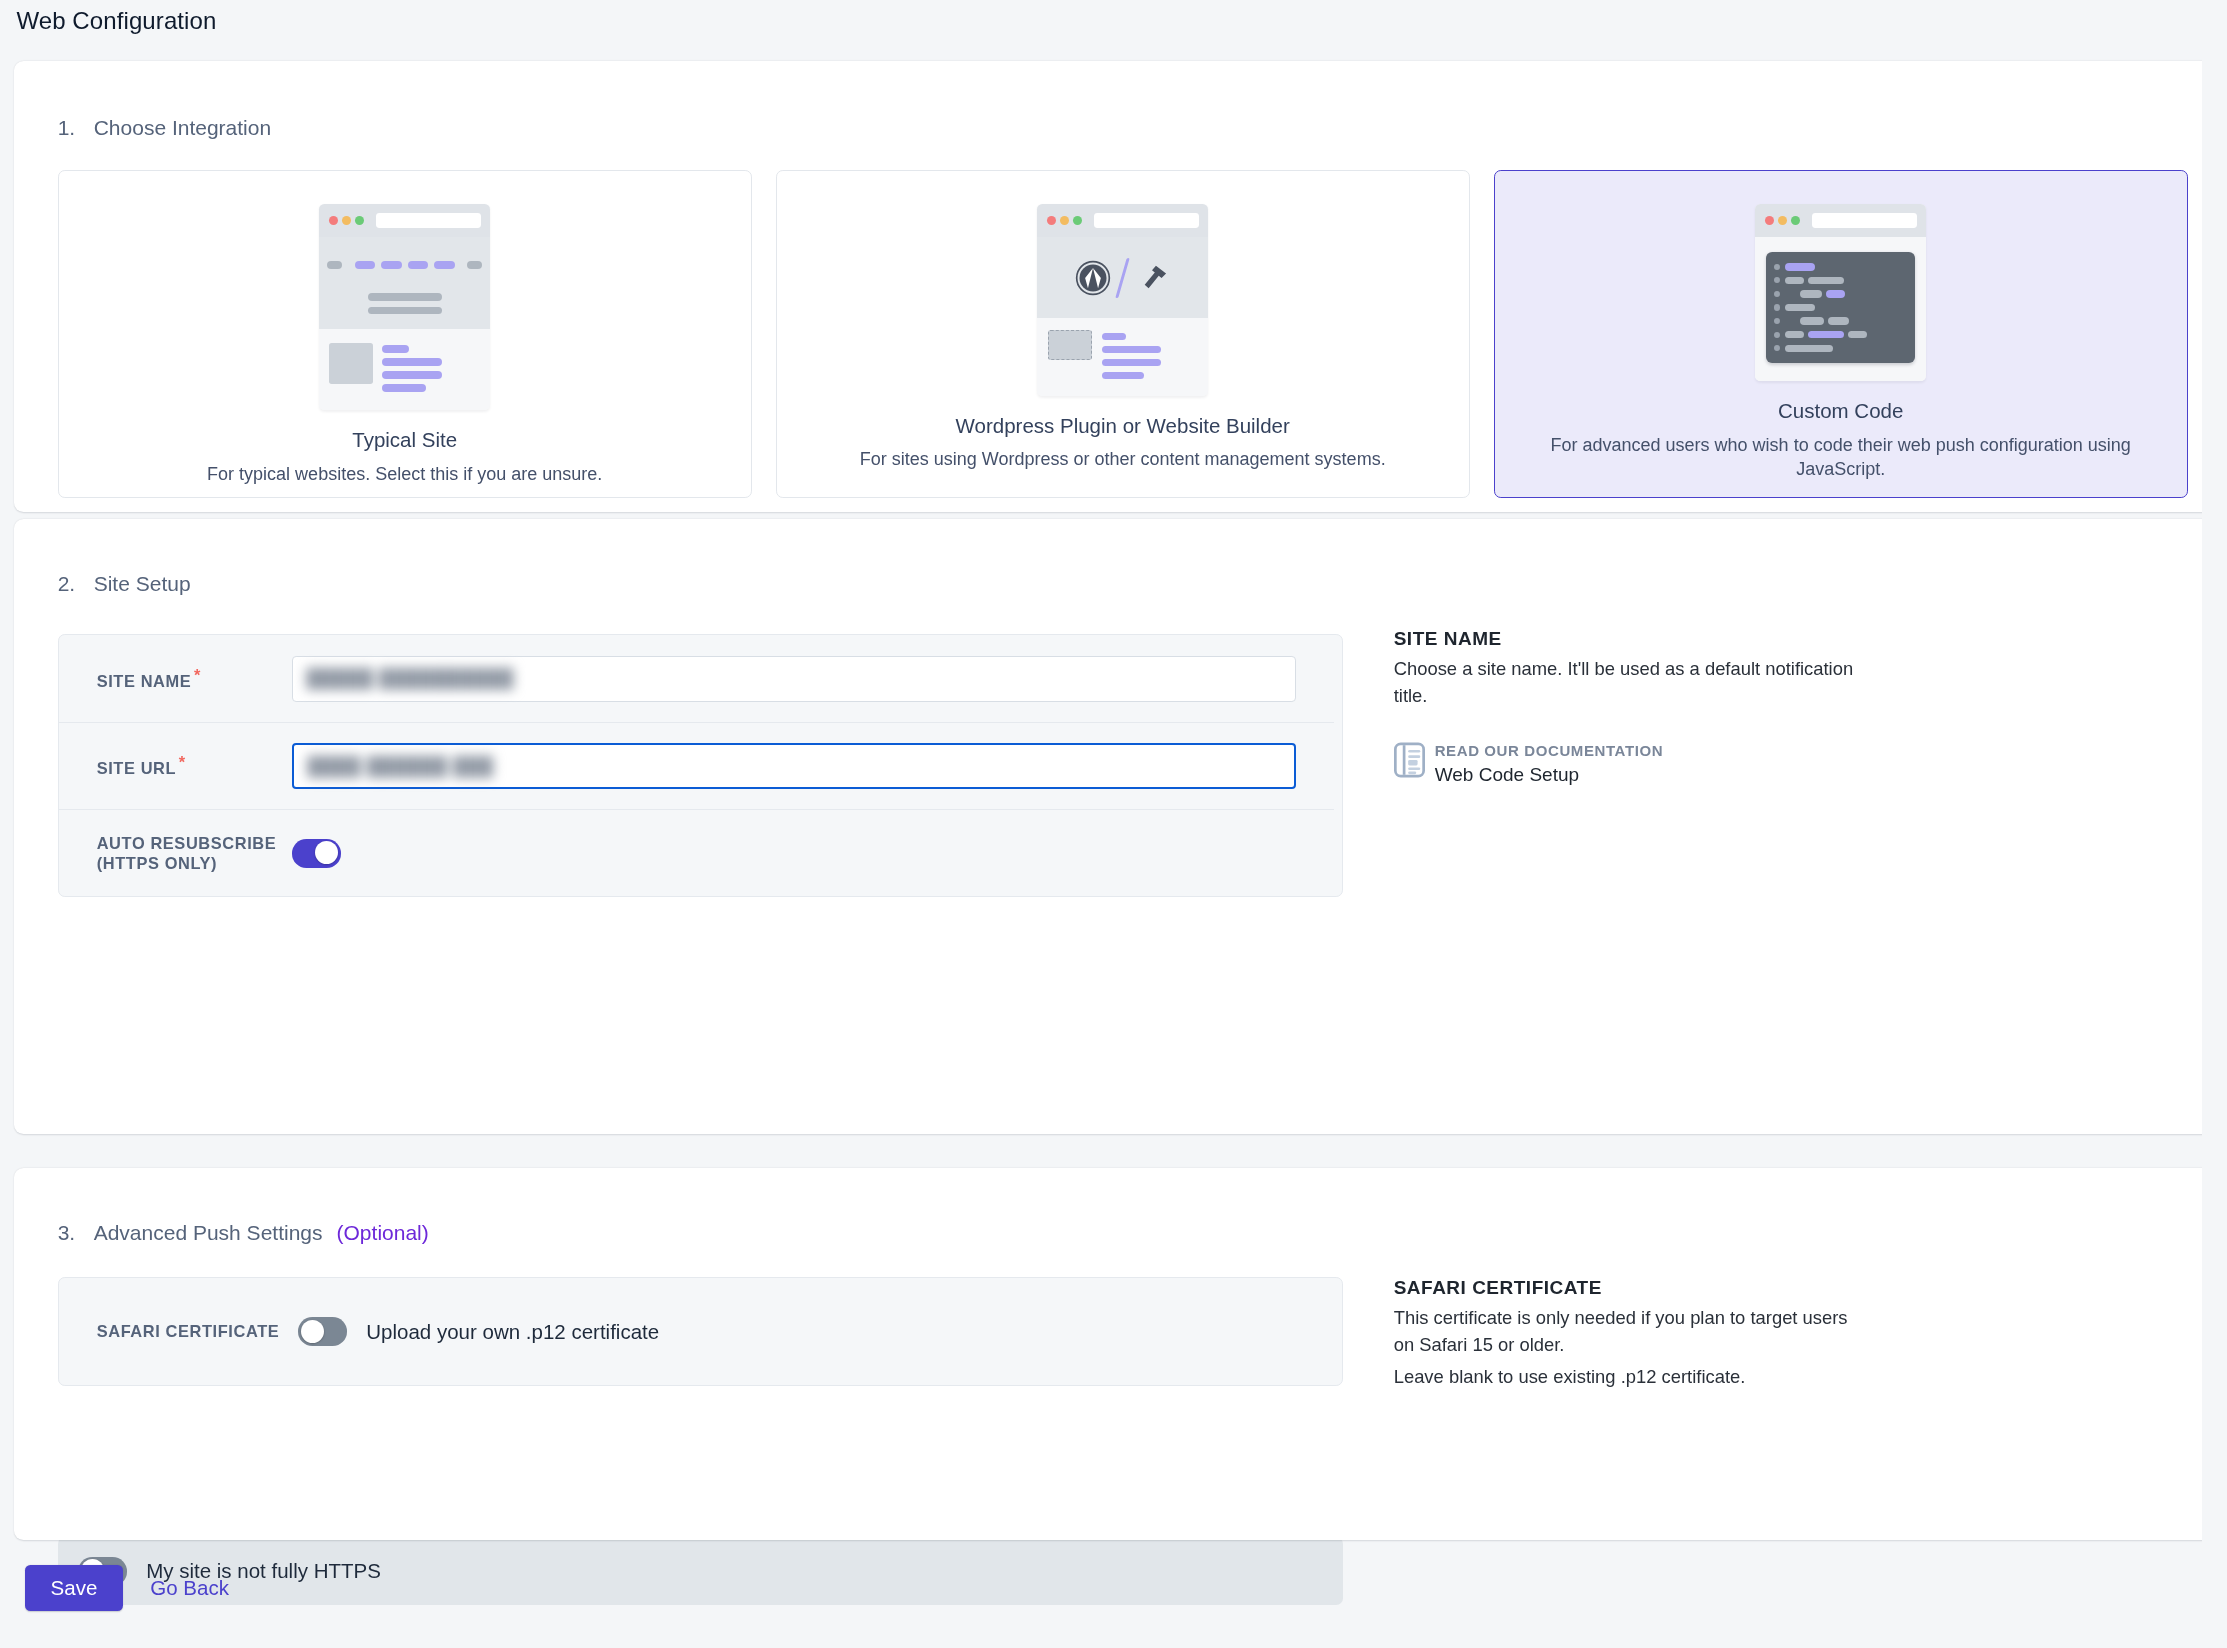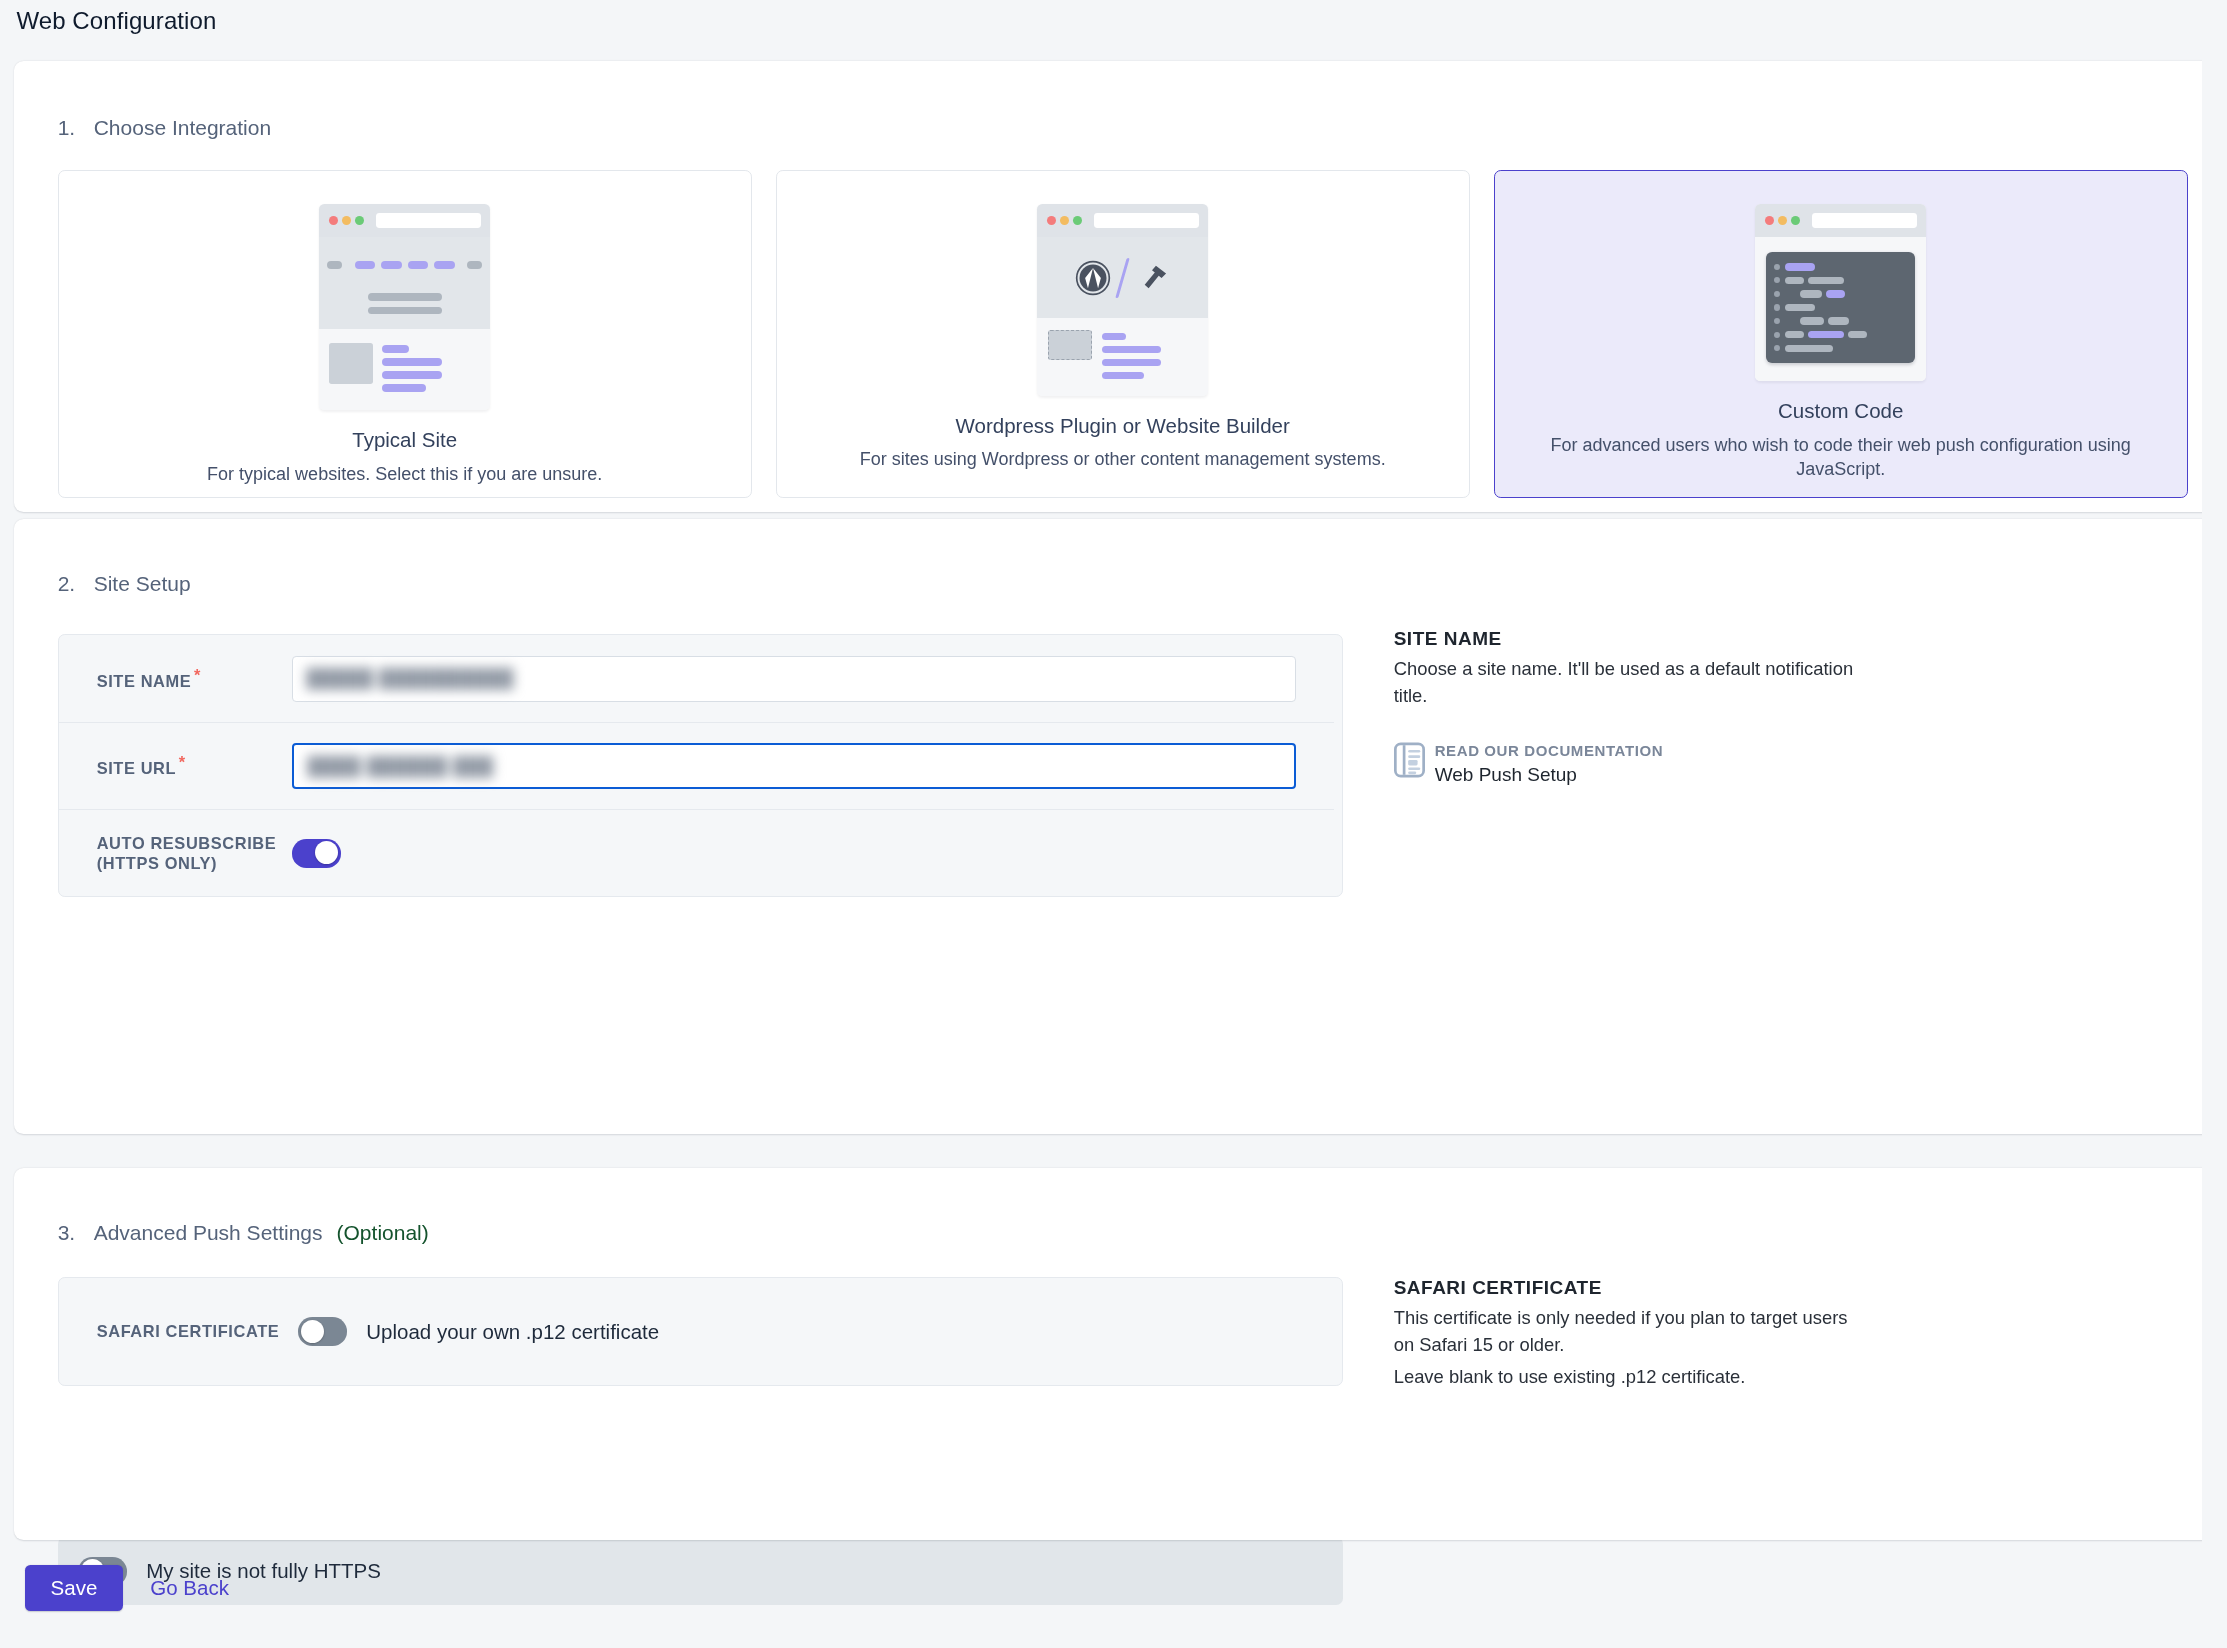--- a/index.html
+++ b/index.html
@@ -24,21 +24,21 @@
     left: 13.7px; width: 2200px;
     background: #FFFFFF;
     border-radius: 9.6px;
     box-shadow: 0 0.7px 2px rgba(16,24,40,.09), 0 0.7px 1.4px rgba(16,24,40,.05);
   }
   .section-head {
     position: absolute; left: 44px;
     font-size: 21px; color: #55637A; font-weight: 400; white-space: nowrap;
   }
   .section-head .num { display: inline-block; width: 36px; }
-  .section-head .opt { color: #14532d; }
+  .section-head .opt { color: #6d28d9; }
 
   
   #card-integration { top: 61px; height: 451px; }
   .integ-row { position: absolute; left: 44px; top: 109px; display: flex; gap: 24px; }
   .integ-card {
     width: 694px; height: 328px;
     border: 1.4px solid #E3E7EC; border-radius: 6.8px;
     background: #FFFFFF;
     display: flex; flex-direction: column; align-items: center;
     padding-top: 33px;
@@ -365,21 +365,21 @@
           <rect x="2" y="2" width="42" height="48" rx="8" fill="none" stroke="#9FB0C6" stroke-width="4"></rect>
           <line x1="15" y1="4" x2="15" y2="48" stroke="#9FB0C6" stroke-width="4"></line>
           <rect x="21" y="11" width="18" height="4" rx="2" fill="#C3D0E0"></rect>
           <rect x="21" y="19" width="18" height="4" rx="2" fill="#C3D0E0"></rect>
           <rect x="21" y="26" width="14" height="8" rx="2" fill="#C3D0E0"></rect>
           <rect x="21" y="37" width="18" height="4" rx="2" fill="#C3D0E0"></rect>
           <rect x="21" y="43" width="12" height="4" rx="2" fill="#C3D0E0"></rect>
         </svg>
         <span>
           <span class="meta" style="display:block;">READ OUR DOCUMENTATION</span>
-          <span class="name" style="display:block;">Web Push Setup</span>
+          <span class="name" style="display:block;">Web Code Setup</span>
         </span>
       </div>
     </div>
   </div>
 
   <div class="card" id="card-adv">
     <div class="section-head" style="top:53px;">
       <span class="num">3.</span><span>Advanced Push Settings</span>
       <span class="opt" style="margin-left:8.2px;">(Optional)</span>
     </div>

